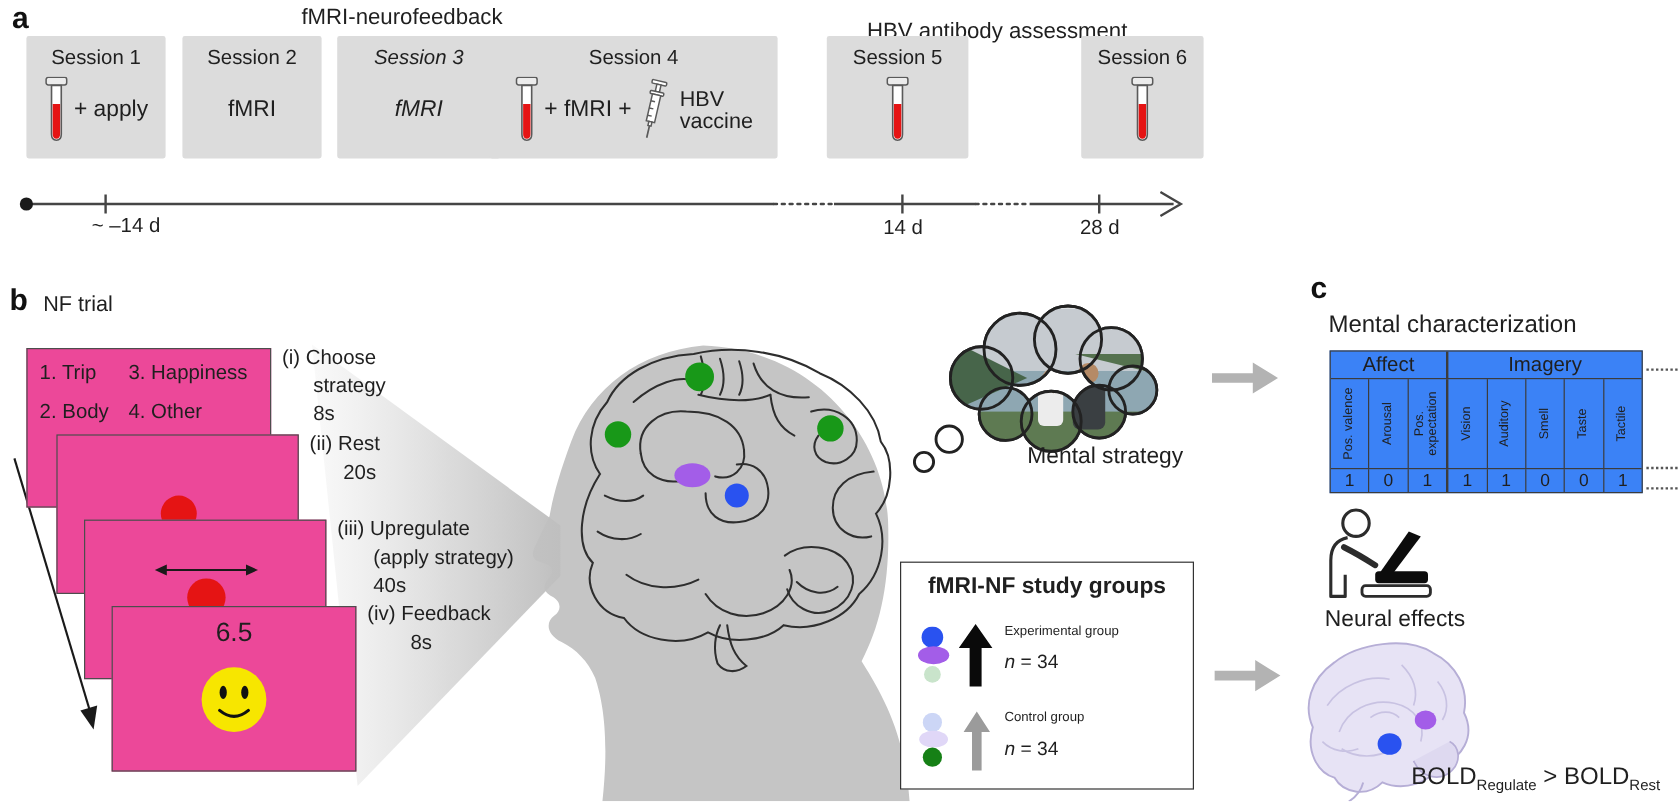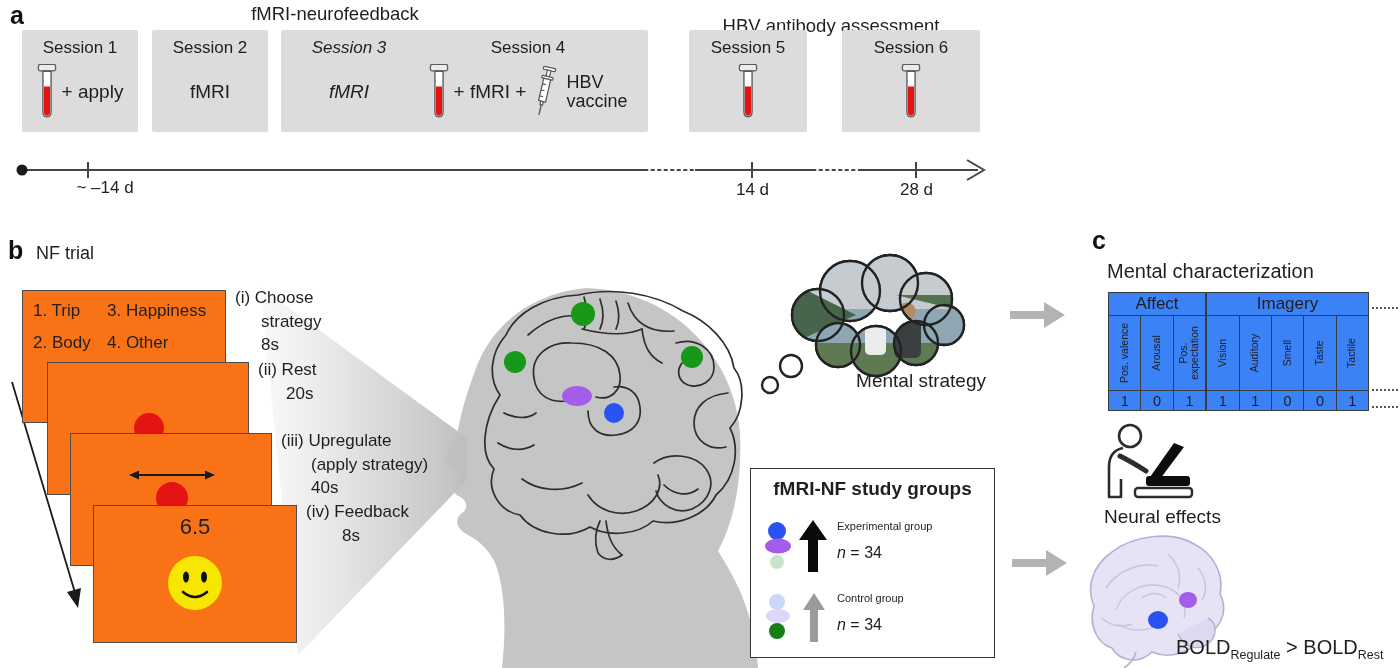--- a/index.html
+++ b/index.html
@@ -7,21 +7,21 @@
        font-family:"Liberation Sans",sans-serif;color:#1f1f1f;}
   .abs{position:absolute;}
   .plabel{font-size:25px;font-weight:bold;color:#111;}
   .phase{font-size:18.5px;font-weight:500;text-align:center;white-space:nowrap;}
   .card{position:absolute;top:30px;height:102px;background:#dcdcdc;border-radius:2px;}
   .card .ttl{text-align:center;margin-top:8px;font-size:17px;font-weight:500;}
   .card .content{display:flex;align-items:center;justify-content:center;gap:5px;margin-top:3px;height:62px;}
   .card .ctext{font-size:19px;font-weight:500;white-space:nowrap;}
   .vaclines{font-size:18px;font-weight:500;line-height:1.08;text-align:left;}
   .tlabel{font-size:17px;text-align:center;white-space:nowrap;}
-  .screen{position:absolute;background:#f97316;border:1.6px solid #4d4d4d;}
+  .screen{position:absolute;background:#ec4899;border:1.6px solid #4d4d4d;}
   .opt{position:absolute;font-size:17px;white-space:nowrap;}
   .redcircle{position:absolute;background:#e51414;border-radius:50%;}
   .step{position:absolute;font-size:17px;line-height:23.5px;z-index:2;white-space:nowrap;}
   .score{text-align:center;font-size:22px;margin-top:8px;}
   .gbox{position:absolute;left:750px;top:468px;width:243px;height:188px;background:#fff;
         border:1.7px solid #333;z-index:2;}
   .gbox .gttl{text-align:center;margin-top:9px;font-size:19px;font-weight:600;}
   .gname{position:absolute;font-size:11px;white-space:nowrap;}
   .gn{position:absolute;font-size:16px;}
   .ctitle{font-size:20px;font-weight:500;white-space:nowrap;}
@@ -114,21 +114,21 @@
     </div>
   </div>
   <div class="card" style="left:689px;width:118px;">
     <div class="ttl">Session 5</div>
     <div class="content">
       <svg width="20" height="56" viewBox="0 0 22 62">
           <use href="#tube-shape"></use>
         </svg>
     </div>
   </div>
-  <div class="card" style="left:842px;width:138px;">
+  <div class="card" style="left:901px;width:102px;">
     <div class="ttl">Session 6</div>
     <div class="content">
       <svg width="20" height="56" viewBox="0 0 22 62">
           <use href="#tube-shape"></use>
         </svg>
     </div>
   </div>
 
   <svg class="abs" style="left:8px;top:152px;" width="990" height="40">
     <g stroke="#454545" stroke-width="2" fill="none">

